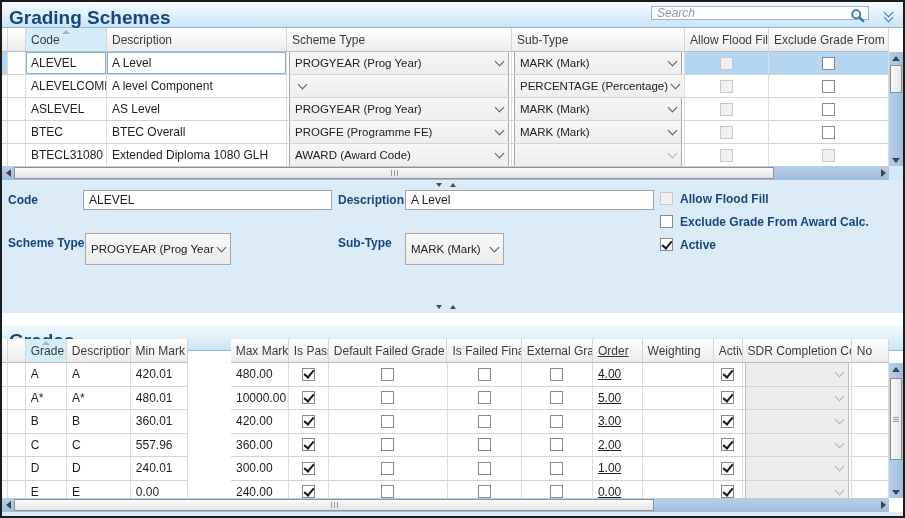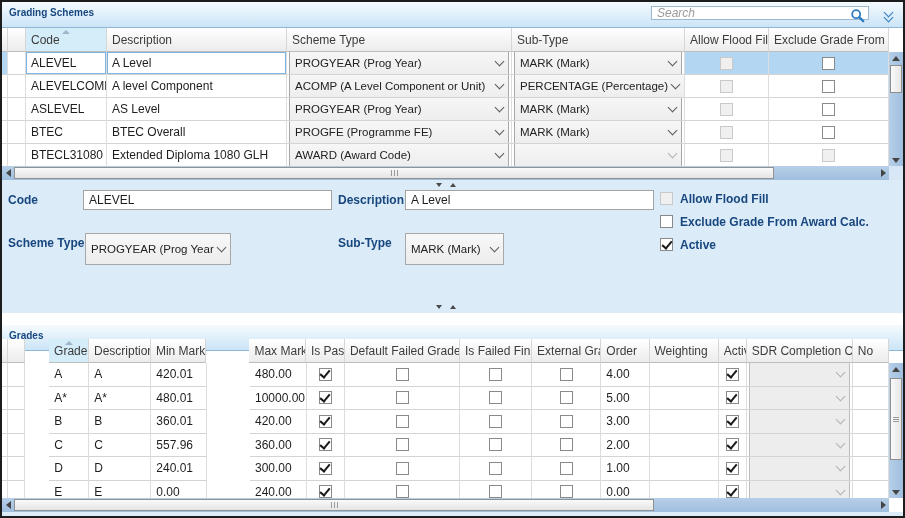--- a/index.html
+++ b/index.html
@@ -2,21 +2,21 @@
 <html><head>
 <meta charset="utf-8">
 <style>
   html,body{margin:0;padding:0;background:#fff;font-family:"Liberation Sans",sans-serif;}
   .win{position:relative;width:905px;height:518px;box-sizing:border-box;border:2px solid #1c1c1c;background:#fff;overflow:hidden;}
   .inner{position:absolute;inset:0;}
 
   
   .panel-bar{position:absolute;left:0;width:901px;height:26px;box-sizing:border-box;
     background:linear-gradient(#f5fbfe,#cbe4f7);border-bottom:1px solid #8fb6d6;}
-  .panel-title{position:absolute;left:7px;top:5px;font-size:10px;font-weight:bold;color:#17477e;}
+  .panel-title{position:absolute;left:7px;top:5px;font-size:19px;font-weight:bold;color:#17477e;}
 
   .searchbox{position:absolute;right:34px;top:4px;width:218px;height:14px;background:#fff;
     border:1px solid #9ab8d0;box-sizing:border-box;}
   .search-input{position:absolute;left:0;top:0;width:100%;height:100%;border:none;outline:none;
     box-sizing:border-box;padding:0 22px 0 5px;font-size:12px;font-family:inherit;background:transparent;color:#333;}
   .search-input::placeholder{color:#9a9a9a;font-style:italic;}
   .search-ico{position:absolute;right:3px;top:1px;}
   .collapse{position:absolute;right:8px;top:7px;width:12px;height:12px;cursor:pointer;}
   .bchev{position:absolute;left:2px;width:6px;height:6px;border-right:1.6px solid #2f7cc0;border-bottom:1.6px solid #2f7cc0;transform:rotate(45deg);}
   .bchev.b1{top:0;} .bchev.b2{top:5px;}
@@ -39,23 +39,23 @@
 
   
   .sc-ind{width:6px;} .sc-sel{width:18px;} .sc-code{width:81px;} .sc-desc{width:180px;}
   .sc-stype{width:225px;} .sc-sub{width:173px;} .sc-allow{width:84px;} .sc-excl{width:120px;}
   #scheme-rows .grow{height:23px;}
   #scheme-rows .grow.selected .sc-ind{background:#b3d7f3;}
   #scheme-rows .grow.selected .sc-allow,#scheme-rows .grow.selected .sc-excl{background:#b3d7f3;}
   #scheme-rows .grow.selected .sc-code,#scheme-rows .grow.selected .sc-desc{box-shadow:inset 0 0 0 1px #7fb3e2;background:#fff;}
 
   
-  .g-ind{width:6px;} .g-sel{width:19px;} .g-grade{width:43px;margin-left:24px;} .g-desc{width:67px;}
+  .g-ind{width:6px;} .g-sel{width:19px;} .g-grade{width:43px;} .g-desc{width:67px;}
   .g-min{width:60px;} .g-max{width:61px;margin-left:43px;} .g-pass{width:42px;} .g-dfg{width:125px;}
-  .g-iff{width:78px;} .g-ext{width:75px;} .g-ord{width:52px;} .g-wgt{width:75px;}
+  .g-iff{width:78px;} .g-ext{width:75px;} .g-ord{width:52px;text-decoration:underline;} .g-wgt{width:75px;}
   .g-act{width:30px;} .g-sdr{width:115px;} .g-no{width:39px;}
   #grade-rows .grow{height:23.5px;}
 
   
   .cb{width:13px;height:13px;box-sizing:border-box;background:#fff;border:1px solid #8a8a8a;
     display:flex;align-items:center;justify-content:center;flex:none;}
   .cb.disabled{background:#f0f0f0;border-color:#c9c9c9;}
   .cb.checked::after{content:"";display:block;width:4px;height:8px;border:solid #1a1a1a;
     border-width:0 2px 2px 0;transform:rotate(40deg);margin-top:-2px;}
   .combo{display:flex;align-items:center;box-sizing:border-box;height:19px;padding:15px 5px;
@@ -165,21 +165,20 @@
       <span class="cb"></span>
     </div>
   </div>
         <div class="grow">
     <div class="cell sc-ind"></div>
     <div class="cell sc-sel"></div>
     <div class="cell sc-code txt">ALEVELCOMP</div>
     <div class="cell sc-desc txt">A level Component</div>
     <div class="cell sc-stype">
       <div class="combo">
-        <span class="combo-txt">ACOMP (A Level Component or Unit)</span>
         <span class="chev"></span>
       </div>
     </div>
     <div class="cell sc-sub">
       <div class="combo">
         <span class="combo-txt">PERCENTAGE (Percentage)</span>
         <span class="chev"></span>
       </div>
     </div>
     <div class="cell sc-allow center">

